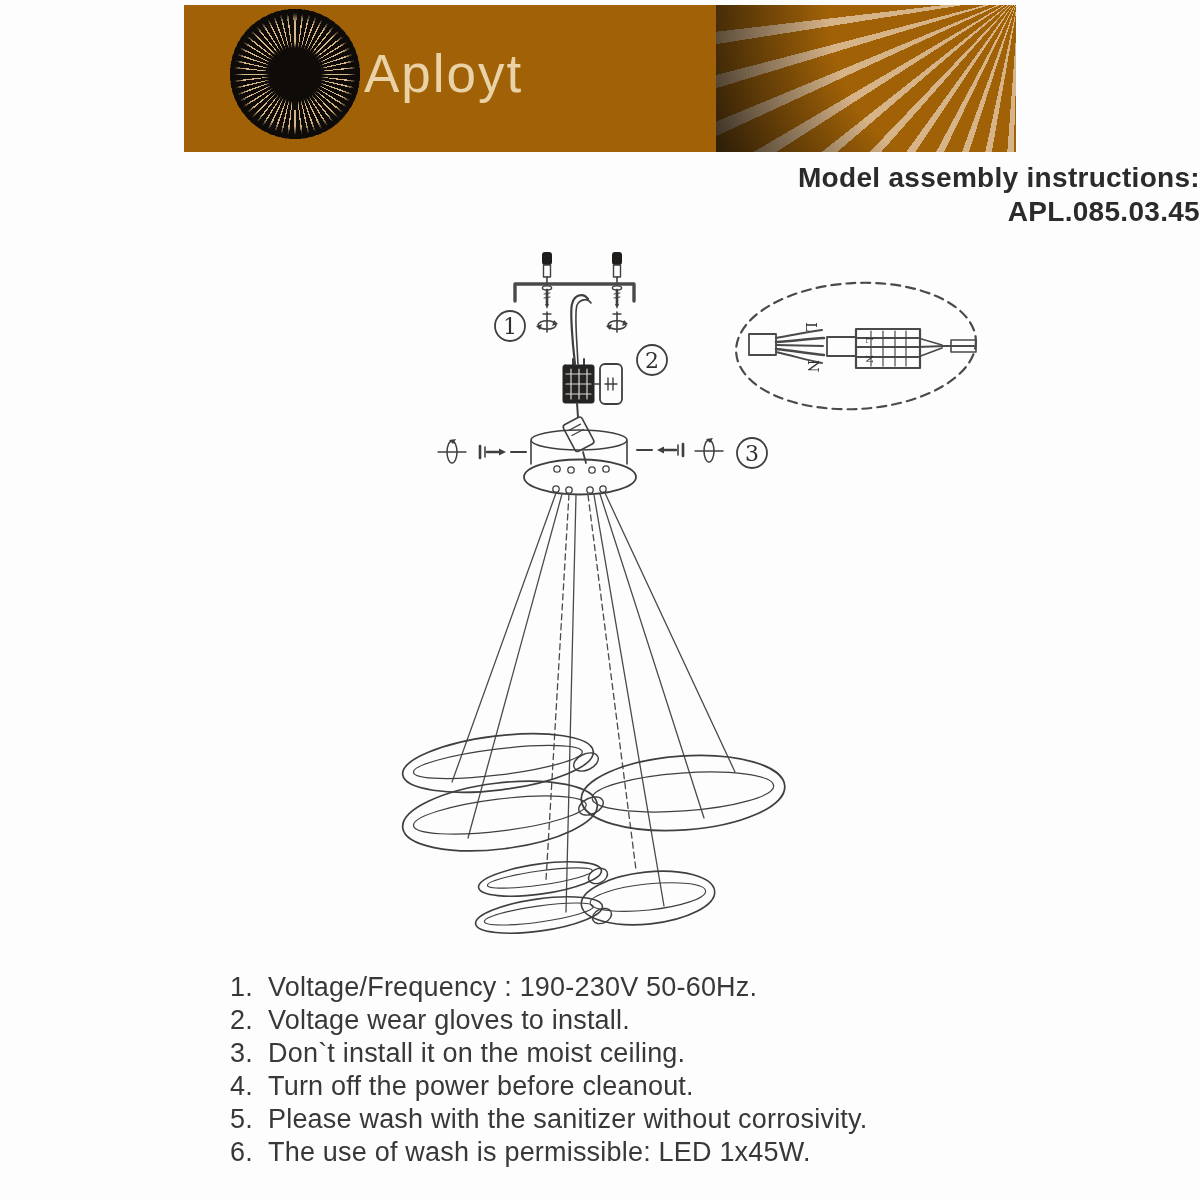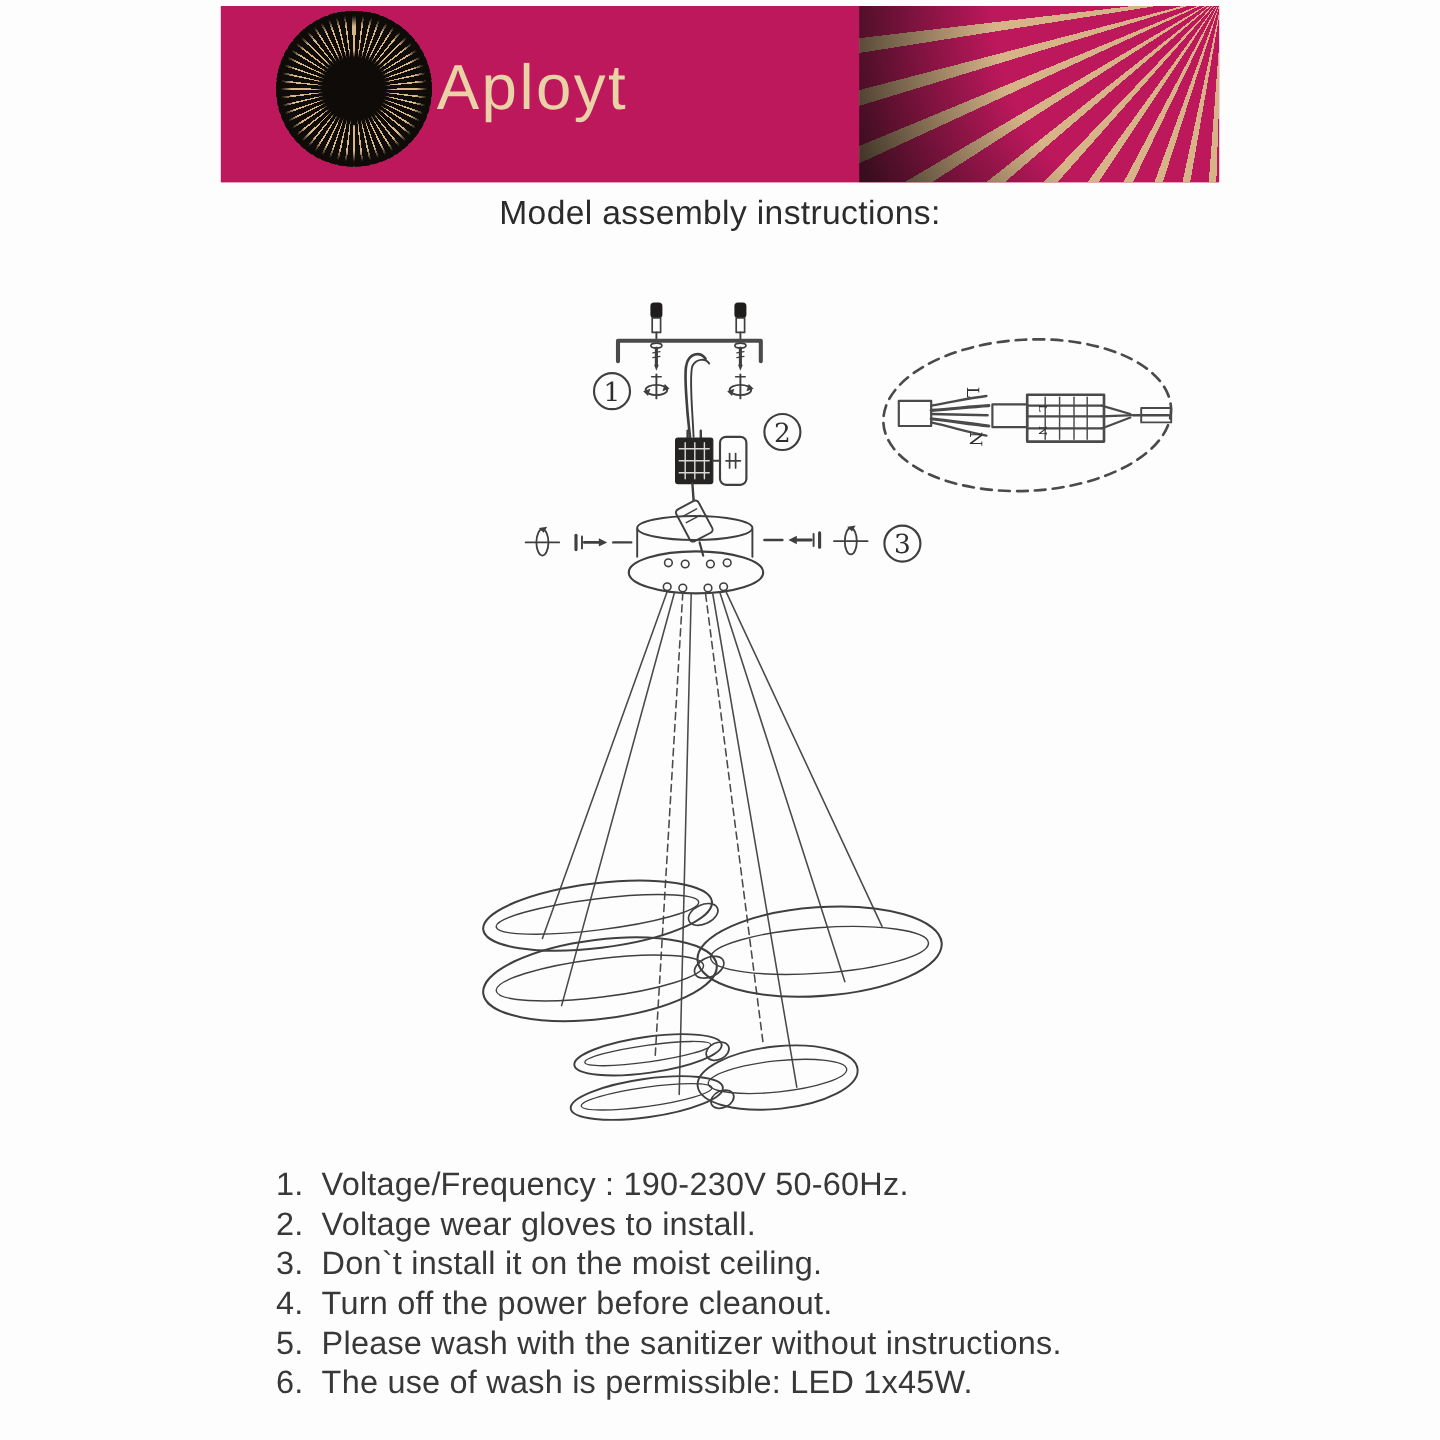--- a/index.html
+++ b/index.html
@@ -4,21 +4,21 @@
 <style>
   html,body{margin:0;padding:0;background:#ffffff;}
   .page{
     position:relative;width:1200px;height:1200px;margin:0 auto;
     background:#fdfdfd;overflow:hidden;
     font-family:"Liberation Sans", sans-serif;color:#383838;
   }
   
   .banner{
     position:absolute;left:184px;top:5px;width:832px;height:147px;
-    background:#be185d;overflow:hidden;
+    background:#a16207;overflow:hidden;
   }
   .starburst{
     position:absolute;left:46px;top:4px;width:130px;height:130px;border-radius:50%;
     background:repeating-conic-gradient(#d8b685 0deg 1.6deg,#0e0b08 1.6deg 6.4deg);
   }
   .starburst::after{
     content:"";position:absolute;inset:0;border-radius:50%;
     background:radial-gradient(circle at 50% 50%,#0e0b08 0 26px,rgba(14,11,8,0) 32px 52px,#0e0b08 61px);
   }
   .brand{
@@ -27,21 +27,21 @@
   }
   .corner-rays{
     position:absolute;top:0;right:0;width:300px;height:147px;
     background:repeating-conic-gradient(from 182deg at 101% -6%,#d7b488 0deg 2.3deg,rgba(0,0,0,0) 2.3deg 7.9deg);
   }
   .corner-rays::after{
     content:"";position:absolute;inset:0;
     background:radial-gradient(circle 340px at 100% 0%,rgba(12,10,8,0) 0 55%,rgba(12,10,8,.75) 96%);
   }
   
-  .title-block{position:absolute;left:0;top:161px;width:1200px;text-align:center;}
+  .title-block{position:absolute;left:0;top:161px;width:1200px;text-align:right;font-weight:bold;}
   .title-line{font-size:28px;line-height:34px;color:#2b2b2b;letter-spacing:.3px;}
   
   svg.diagram{position:absolute;left:0;top:0;width:1200px;height:1200px;}
   svg.diagram text.callout{font-family:"DejaVu Serif",serif;font-size:22px;fill:#2f2f2f;}
   svg.diagram text.wire-label{font-family:"DejaVu Serif",serif;font-size:14px;fill:#2f2f2f;}
   svg.diagram text.wire-label-sm{font-family:"DejaVu Serif",serif;font-size:9px;fill:#2f2f2f;}
   
   .instructions{position:absolute;left:230px;top:971px;width:770px;}
   .instr-row{display:flex;font-size:27px;line-height:33px;color:#383838;letter-spacing:.2px;}
   .instr-num{flex:0 0 38px;}
@@ -53,20 +53,21 @@
 <div class="page">
 
   <header class="banner">
     <div class="starburst"></div>
     <div class="brand">Aployt</div>
     <div class="corner-rays"></div>
   </header>
 
   <div class="title-block">
     <div class="title-line">Model assembly instructions:</div>
+    <div class="title-line">APL.085.03.45</div>
   </div>
 
   <svg class="diagram" viewBox="0 0 1200 1200" fill="none" stroke-linecap="round" stroke-linejoin="round">
 
     <g stroke="#3f3f3f">
 
       <g>
         <rect x="542" y="252" width="10" height="13" rx="3" fill="#1f1d1b" stroke="none"></rect>
         <rect x="543.5" y="265" width="7" height="12" stroke-width="1.4"></rect>
         <line x1="547" y1="277" x2="547" y2="284" stroke-width="1.6"></line>
@@ -305,21 +306,21 @@
     <div class="instr-row">
       <span class="instr-num">3.</span>
       <span class="instr-txt">Don`t install it on the moist ceiling.</span>
     </div>
     <div class="instr-row">
       <span class="instr-num">4.</span>
       <span class="instr-txt">Turn off the power before cleanout.</span>
     </div>
     <div class="instr-row">
       <span class="instr-num">5.</span>
-      <span class="instr-txt">Please wash with the sanitizer without instructions.</span>
+      <span class="instr-txt">Please wash with the sanitizer without corrosivity.</span>
     </div>
     <div class="instr-row">
       <span class="instr-num">6.</span>
       <span class="instr-txt">The use of wash is permissible: LED 1x45W.</span>
     </div>
   </div>
 
 </div>
 
 </body></html>

